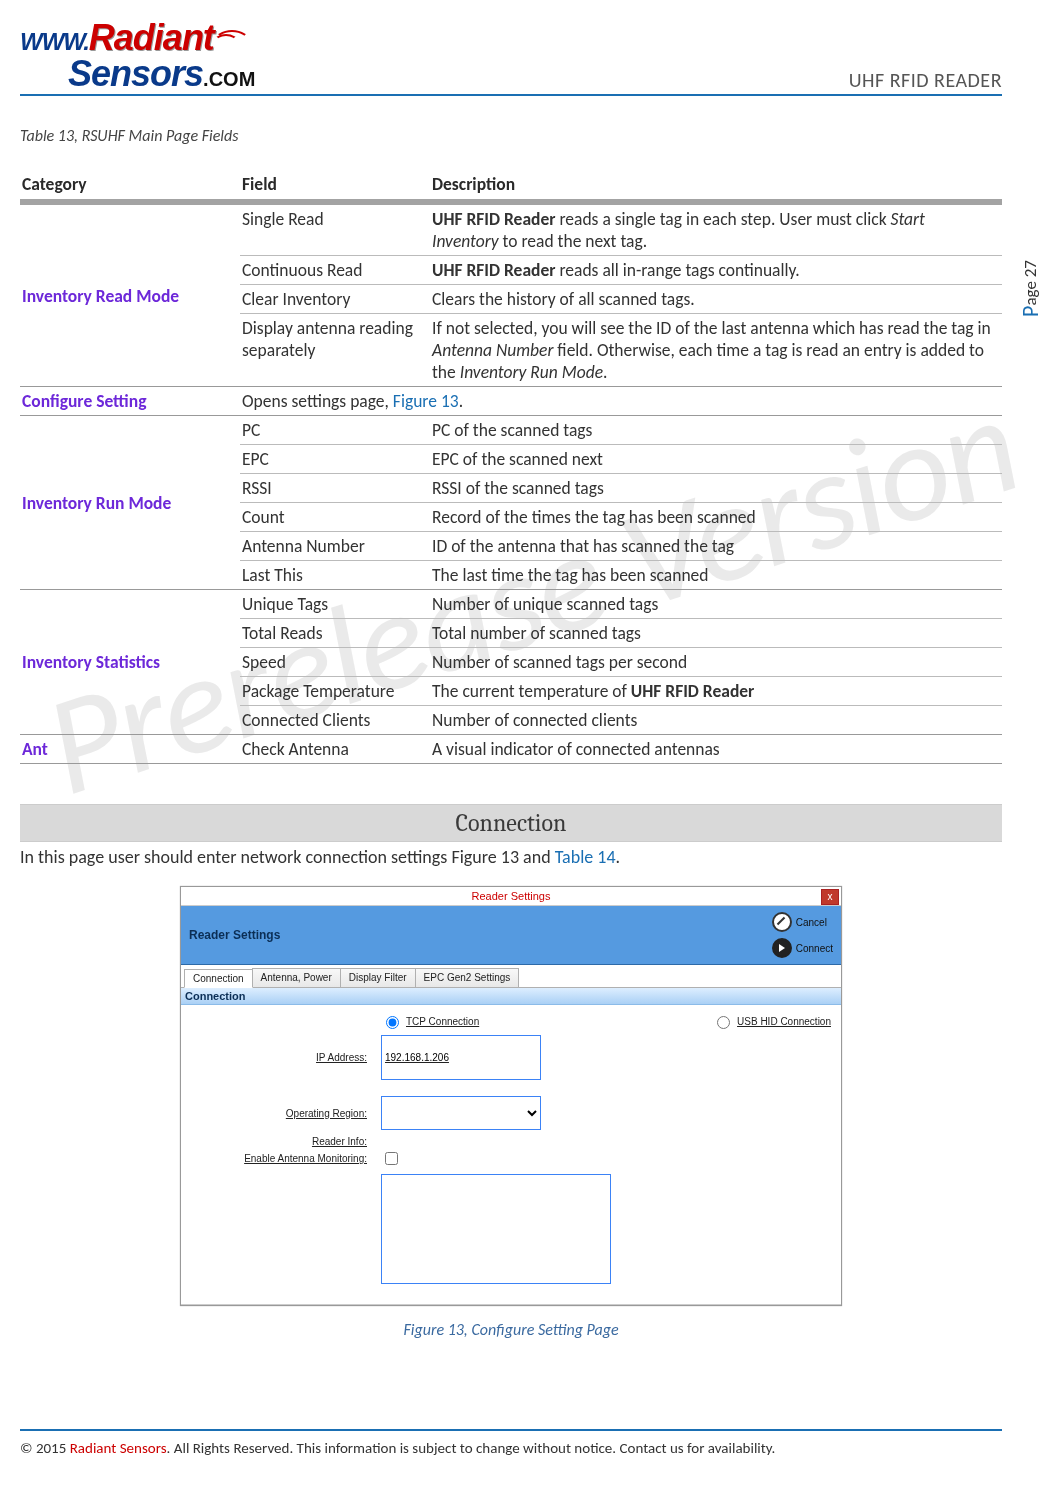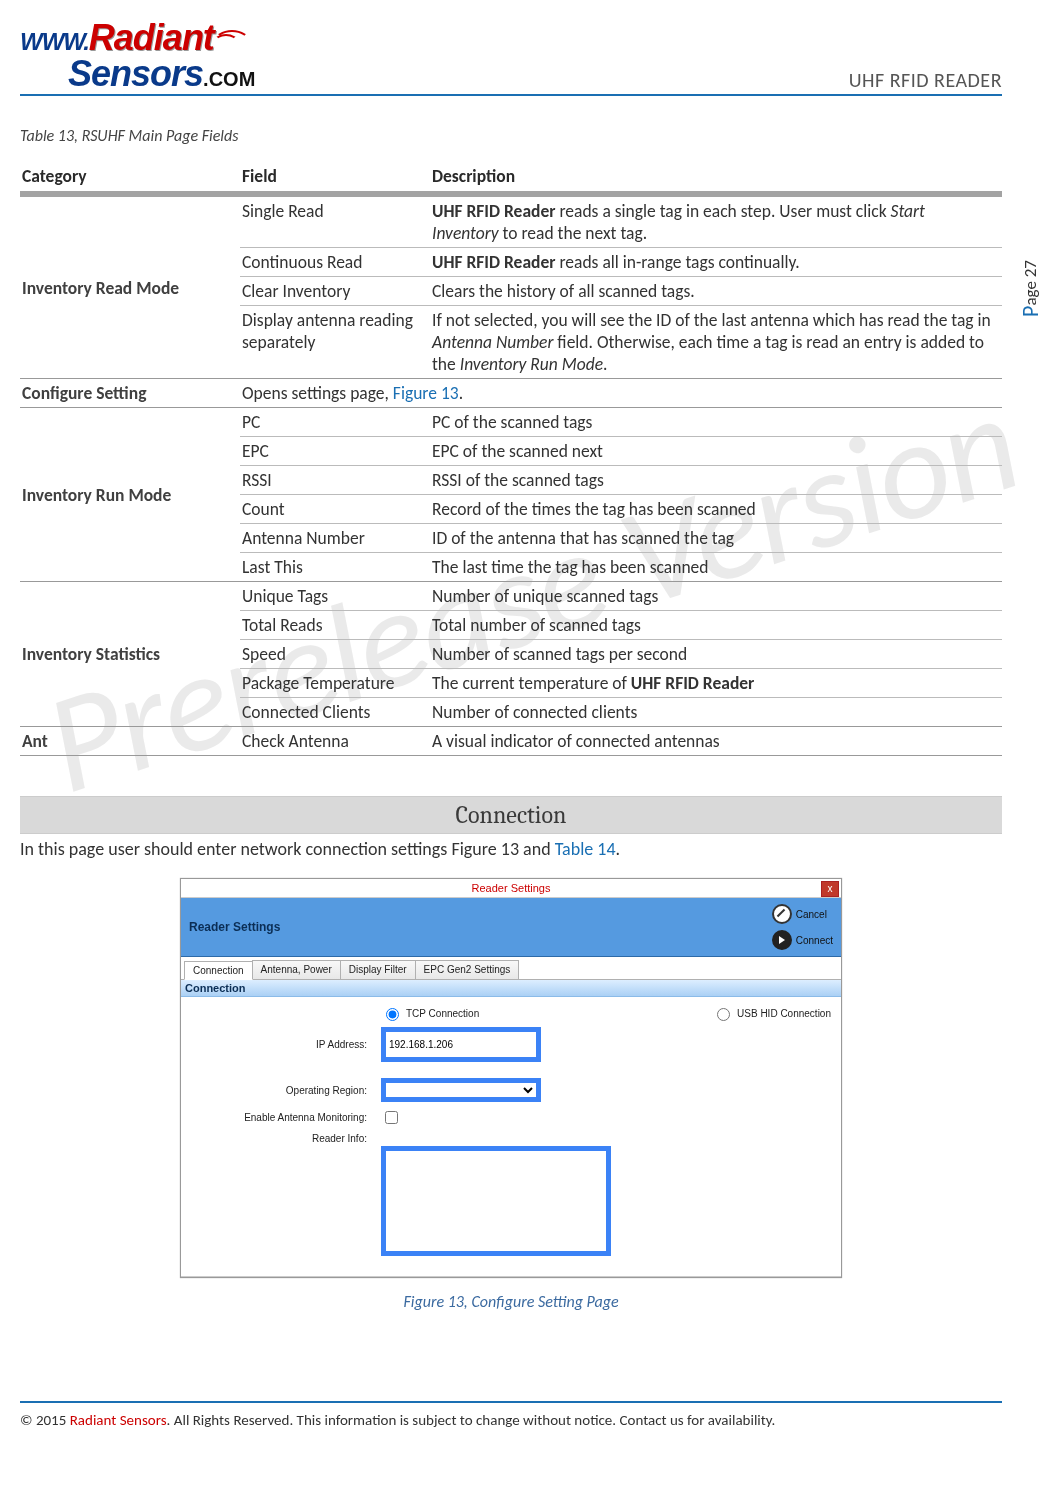--- a/index.html
+++ b/index.html
@@ -103,21 +103,21 @@
     transform: rotate(180deg);
     font-size: 17px;
     color: #333;
   }
   .page-num .p-letter { color: #1a6fb3; font-size: 22px; }
 
   .caption-table {
     font-style: italic;
     color: #444;
     font-size: 16px;
-    margin-bottom: 16px;
+    margin-bottom: 24px;
     position: relative;
     z-index: 1;
   }
 
   table.fields {
     width: 100%;
     border-collapse: collapse;
     font-size: 17.5px;
     position: relative;
     z-index: 1;
@@ -130,21 +130,21 @@
     padding: 4px 8px 4px 2px;
   }
   table.fields td {
     border-bottom: 1px solid #bbb;
     padding: 3px 8px 3px 2px;
     vertical-align: top;
     color: #333;
   }
   table.fields td.cat {
     font-weight: bold;
-    color: #404040;
+    color: #6d28d9;
     vertical-align: middle;
     border-bottom: none;
   }
   table.fields tr.cat-sep td { border-bottom: 1px solid #999; }
   .italic { font-style: italic; }
   .bold { font-weight: bold; }
   .link-blue { color: #1a6fb3; }
 
   .section-heading {
     background: #d9d9d9;
@@ -271,27 +271,28 @@
     border-bottom: 1px solid #8bbbe8;
   }
   .form-row {
     display: grid;
     grid-template-columns: 180px 160px 1fr;
     gap: 22px 10px;
     align-items: center;
     margin-bottom: 6px;
     font-size: 10px;
     color: #222;
+    text-decoration: underline;
   }
   .form-row label { text-align: right; padding-right: 4px; }
   .form-row input[type="text"], .form-row select, .readerinfo {
-    border: 5px solid #3b82f6;
+    border: 1px solid #3b82f6;
     background: #fff;
     font-size: 10px;
-    padding: 7px 3px;
+    padding: 16px 3px;
     box-sizing: border-box;
   }
   .form-row select { height: 18px; }
   .readerinfo {
     height: 110px;
     width: 230px;
     margin-left: 190px;
     background: #fff;
   }
   .radio-row {
@@ -483,31 +484,31 @@
         <div style="height:10px;"></div>
 
         <div class="form-row">
           <label>Operating Region:</label>
           <select>
             <option>Europe 0x04</option>
           </select>
           <span></span>
         </div>
 
+        <div class="form-row" style="margin-bottom:2px;">
+          <label>Reader Info:</label>
+          <span></span>
+            <span></span>
+        </div>
+
         <div class="form-row">
           <label>Enable Antenna Monitoring:</label>
           <span><input type="checkbox" style=""></span>
           <span></span>
         </div>
-
-        <div class="form-row" style="margin-bottom:2px;">
-          <label>Reader Info:</label>
-          <span></span>
-            <span></span>
-        </div>
         <div class="readerinfo"></div>
       </div>
     </div>
   </div>
 
   <div class="figure-caption">Figure 13, Configure Setting Page</div>
 
   <div class="footer-rule"></div>
   <div class="footer">
     <span>© 2015 </span><span class="brand">Radiant Sensors</span><span>. All Rights Reserved. This information is subject to change without notice. Contact us for availability.</span>

